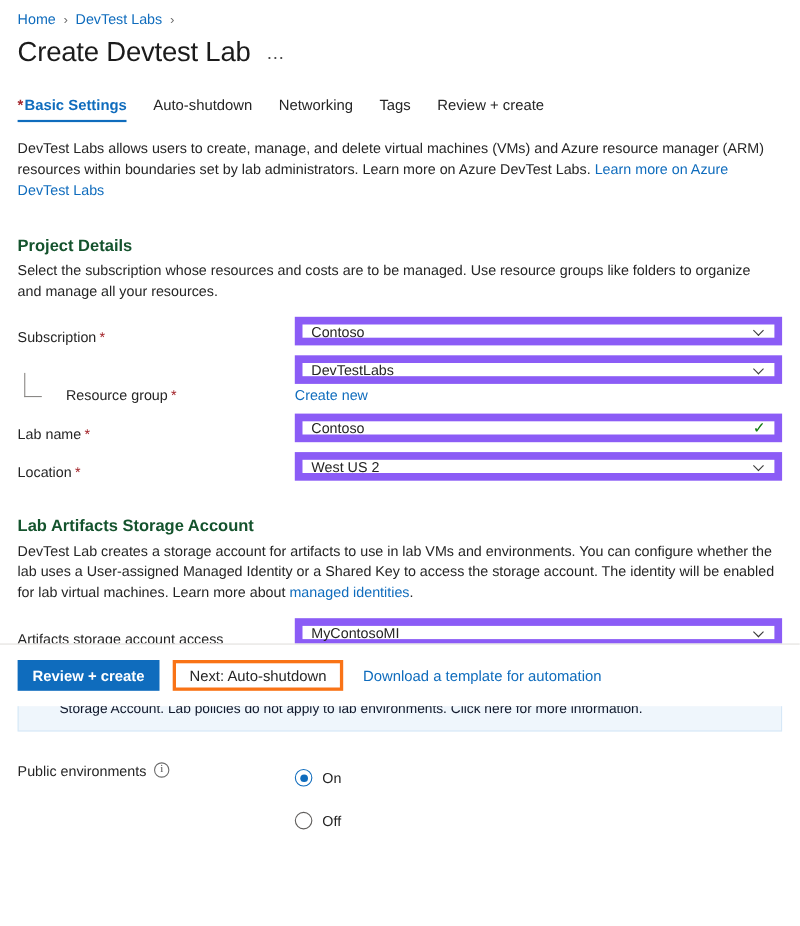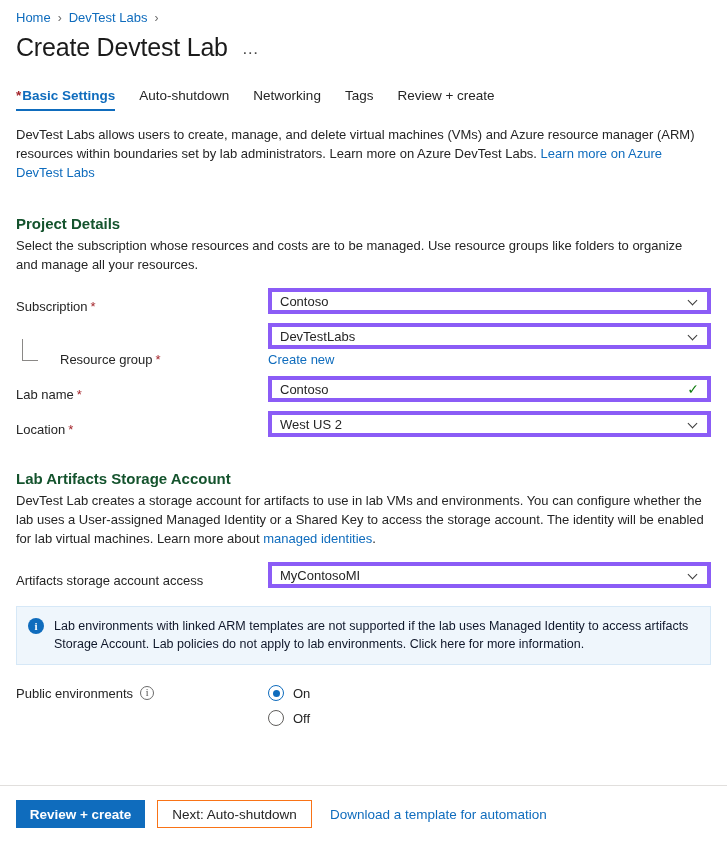--- a/index.html
+++ b/index.html
@@ -9,21 +9,21 @@
     height: 842px;
     background: #ffffff;
     font-family: "Liberation Sans", sans-serif;
     font-size: 13px;
     color: #252525;
     overflow: hidden;
     position: relative;
   }
   .page {
     width: 727px;
-    height: 842px;
+    height: 642px;
     position: relative;
   }
 
   
   .breadcrumb {
     display: flex;
     align-items: center;
     padding: 10px 16px 0 16px;
     font-size: 13px;
     gap: 7px;
@@ -146,21 +146,21 @@
     border-bottom: 1px solid #8a8886;
   }
   .req-star { color: #a4262c; margin-left: 3px; }
 
   .field {
     flex: 1;
     max-width: 443px;
   }
   .control {
     height: 26px;
-    border: 4px solid #8b5cf6;
+    border: 7px solid #8b5cf6;
     background: #ffffff;
     display: flex;
     align-items: center;
     padding: 0 6px 0 8px;
     font-size: 13px;
     color: #252525;
     cursor: pointer;
     position: relative;
   }
   .control .val { flex: 1; overflow: hidden; white-space: nowrap; text-overflow: ellipsis; }
@@ -246,20 +246,21 @@
     color: #4a4a4a;
     font-family: "Liberation Serif", serif;
     cursor: pointer;
   }
   .radio-opt {
     display: flex;
     align-items: center;
     gap: 9px;
     cursor: pointer;
     font-size: 13px;
+    margin-top: 14px;
   }
   .radio {
     width: 16px; height: 16px;
     border-radius: 50%;
     border: 1.3px solid #605e5c;
     background: #fff;
     position: relative;
     flex: 0 0 16px;
   }
   .radio.sel { border-color: #0f6cbd; border-width: 1.4px; }
@@ -291,21 +292,21 @@
     height: 28px;
     min-width: 129px;
     font-size: 13.5px;
     font-weight: 600;
     font-family: "Liberation Sans", sans-serif;
     cursor: pointer;
   }
   .btn-secondary {
     background: #fff;
     color: #252525;
-    border: 1px solid #f97316;
+    border: 3px solid #f97316;
     height: 28px;
     min-width: 155px;
     font-size: 13.5px;
     font-family: "Liberation Sans", sans-serif;
     cursor: pointer;
   }
   .footer-link {
     color: #0f6cbd;
     font-size: 13.5px;
     text-decoration: none;

